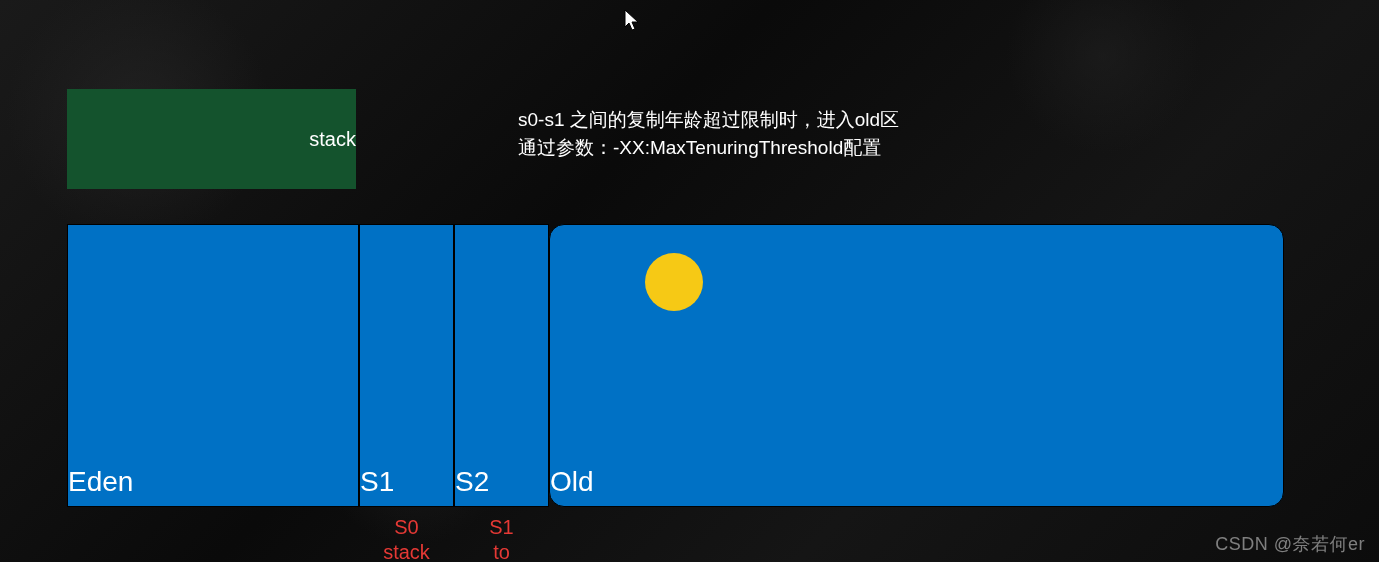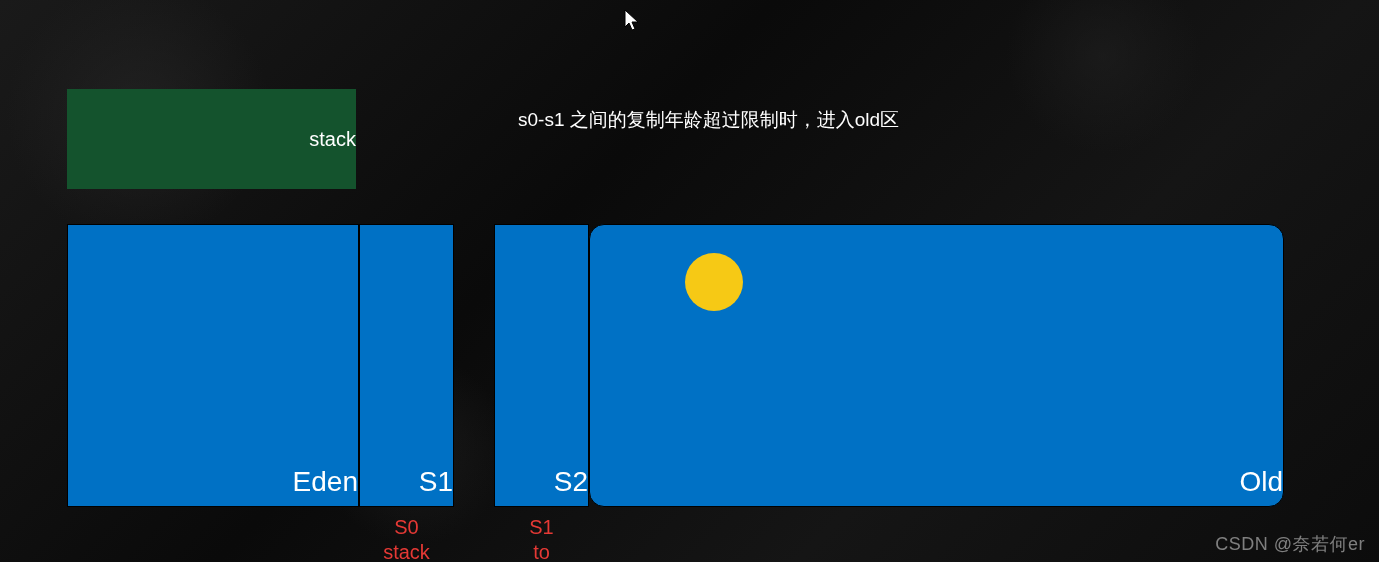--- a/index.html
+++ b/index.html
@@ -59,25 +59,25 @@
     border: 1px solid #000;
     position: relative;
     color: #fff;
     font-size: 28px;
   }
   .region-label {
     position: absolute;
     bottom: 8px;
     left: 0;
     right: 0;
-    text-align: right;
+    text-align: left;
   }
   .eden { width: 292px; }
   .s1   { width: 95px; }
-  .s2   { width: 95px; margin-left: 40px; }
+  .s2   { width: 95px; }
   .old  { flex: 1; border-radius: 15px; }
   .circle {
     position: absolute;
     width: 58px;
     height: 58px;
     border-radius: 50%;
     background: #f6c915;
     left: 95px;
     top: 28px;
   }
@@ -110,20 +110,21 @@
     <path d="M1 1 L1 18 L5 14 L8 21 L11 20 L8 13 L14 13 Z" fill="#fff" stroke="#000" stroke-width="1"></path>
   </svg>
 </span>
 
 <div class="stack-box">
   <span>stack</span>
 </div>
 
 <div class="desc">
   <div>s0-s1 之间的复制年龄超过限制时，进入old区</div>
+  <div>通过参数：-XX:MaxTenuringThreshold配置</div>
 </div>
 
 <div class="heap">
 
   <div class="region eden">
     <div class="region-label">Eden</div>
   </div>
 
   <div class="region s1">
     <div class="region-label">S1</div>

